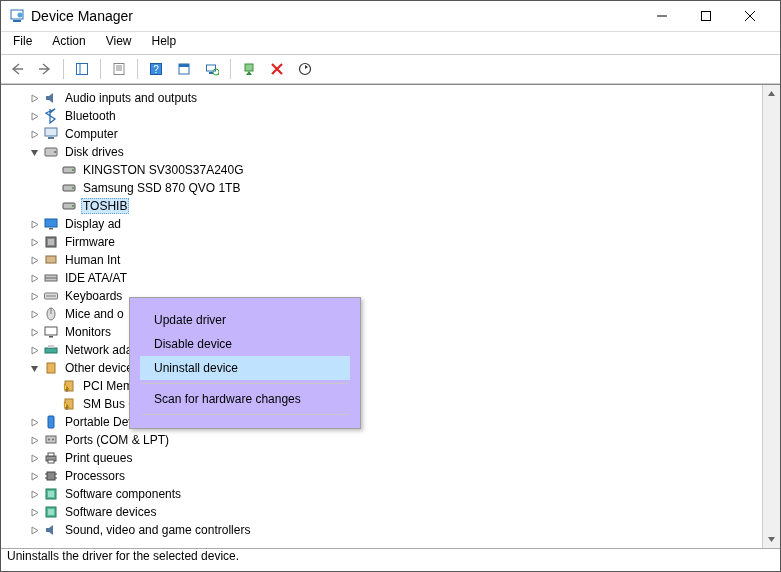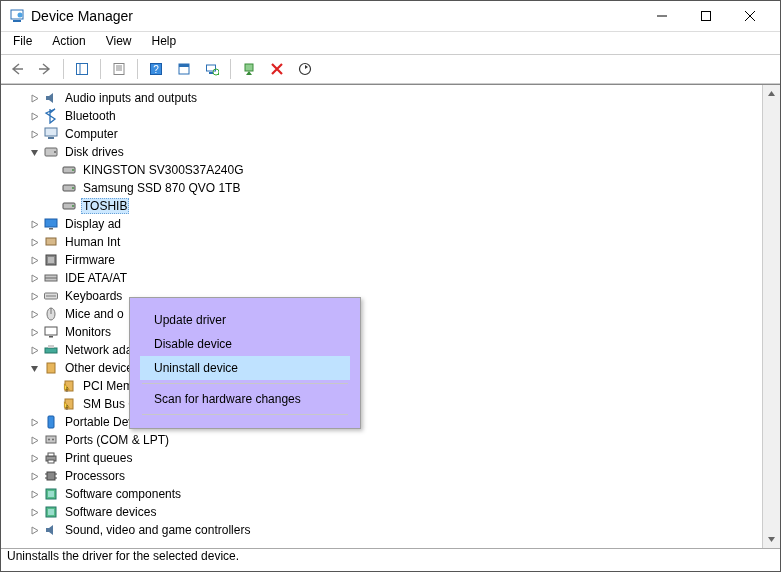--- a/index.html
+++ b/index.html
@@ -252,38 +252,38 @@
           <span class="lbl">Display ad</span>
         </div>
         <div class="row indent-1">
           <span class="exp">
             <svg viewBox="0 0 9 9">
               <path d="M2 1 L8 4.5 L2 8 Z" fill="none" stroke="#888" stroke-width="1"></path>
             </svg>
           </span>
           <span class="ic">
             <svg viewBox="0 0 16 16">
-              <rect x="3" y="4" width="10" height="7" fill="#d7b98a" stroke="#8a6b3d"></rect>
-            </svg>
-          </span>
-          <span class="lbl">Human Int</span>
-        </div>
-        <div class="row indent-1">
-          <span class="exp">
-            <svg viewBox="0 0 9 9">
-              <path d="M2 1 L8 4.5 L2 8 Z" fill="none" stroke="#888" stroke-width="1"></path>
-            </svg>
-          </span>
-          <span class="ic">
-            <svg viewBox="0 0 16 16">
               <rect x="3" y="3" width="10" height="10" fill="#888" stroke="#444"></rect>
               <rect x="5" y="5" width="6" height="6" fill="#bbb"></rect>
             </svg>
           </span>
           <span class="lbl">Firmware</span>
+        </div>
+        <div class="row indent-1">
+          <span class="exp">
+            <svg viewBox="0 0 9 9">
+              <path d="M2 1 L8 4.5 L2 8 Z" fill="none" stroke="#888" stroke-width="1"></path>
+            </svg>
+          </span>
+          <span class="ic">
+            <svg viewBox="0 0 16 16">
+              <rect x="3" y="4" width="10" height="7" fill="#d7b98a" stroke="#8a6b3d"></rect>
+            </svg>
+          </span>
+          <span class="lbl">Human Int</span>
         </div>
         <div class="row indent-1">
           <span class="exp">
             <svg viewBox="0 0 9 9">
               <path d="M2 1 L8 4.5 L2 8 Z" fill="none" stroke="#888" stroke-width="1"></path>
             </svg>
           </span>
           <span class="ic">
             <svg viewBox="0 0 16 16">
               <rect x="2" y="5" width="12" height="6" fill="#c8c8c8" stroke="#666"></rect>

